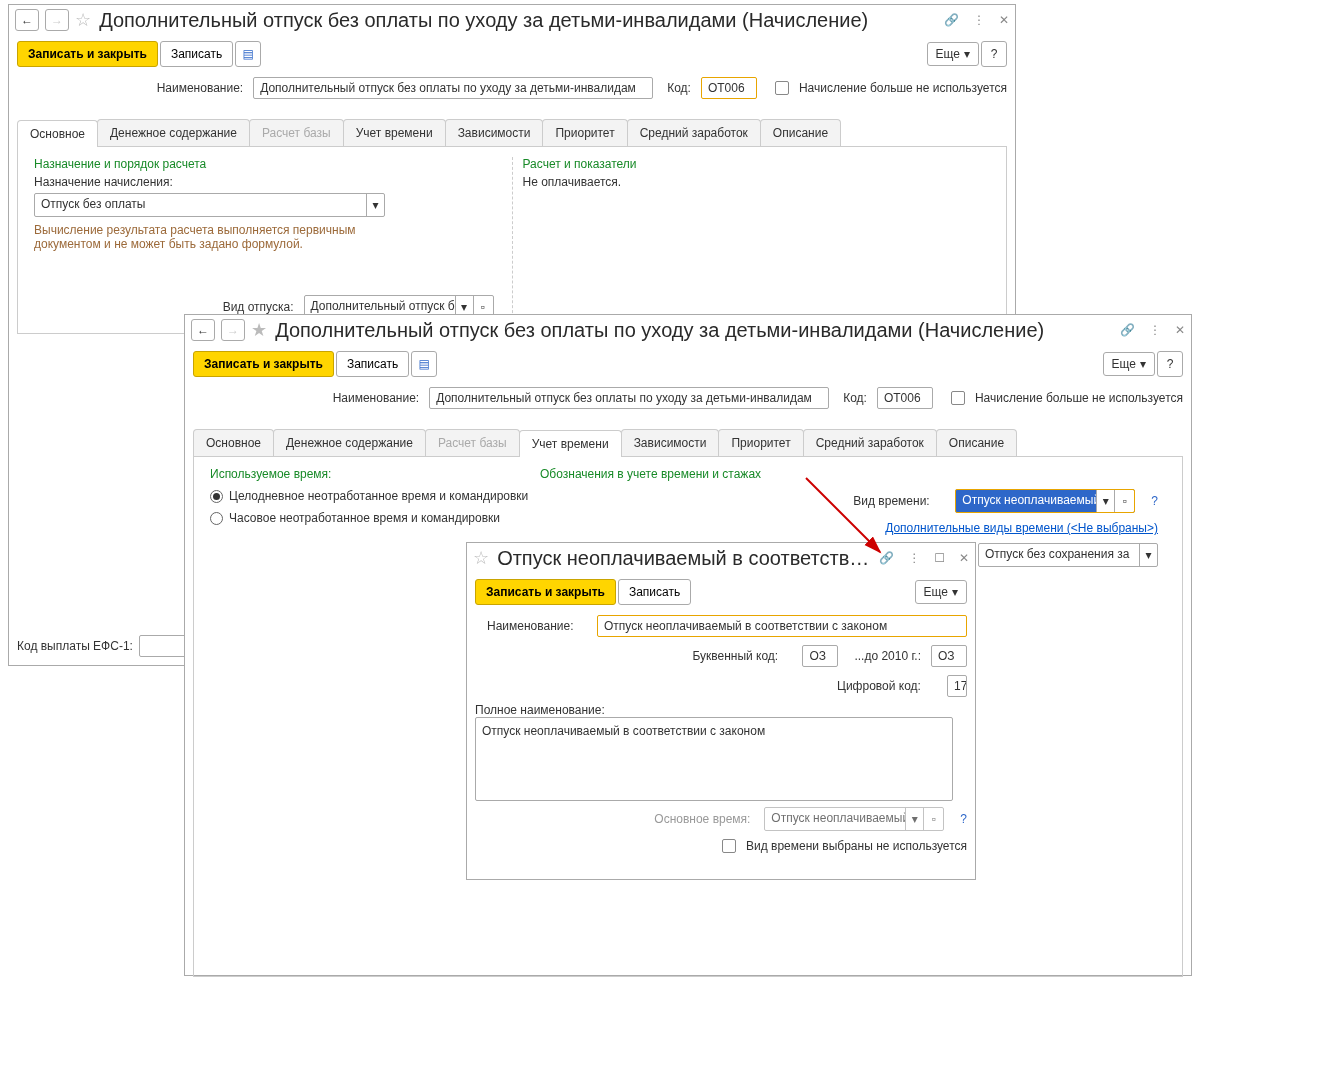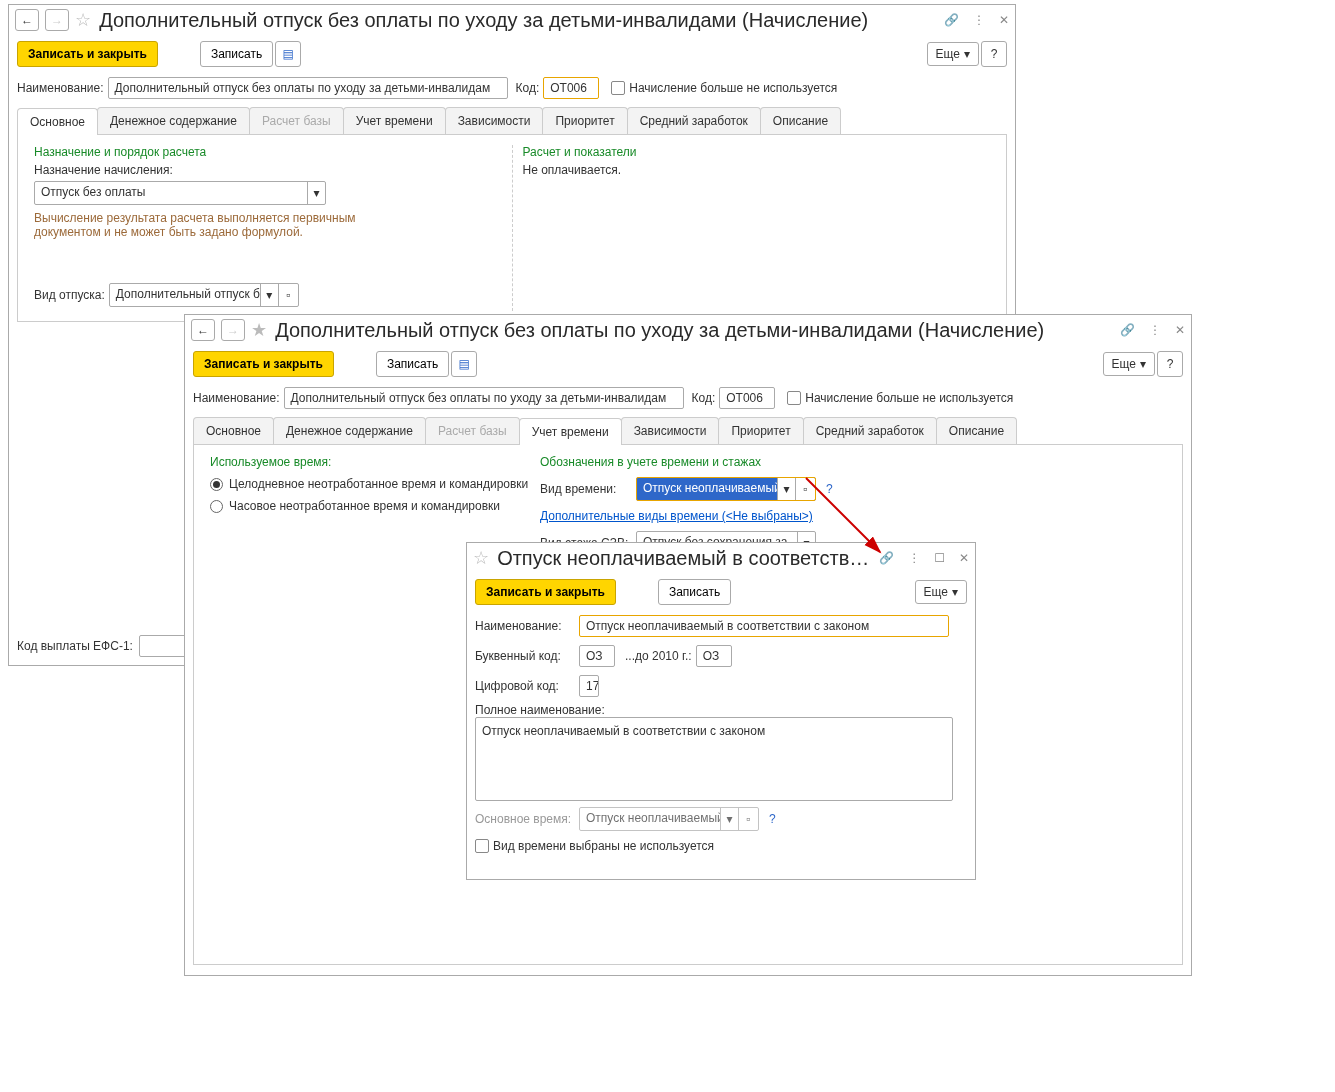--- a/index.html
+++ b/index.html
@@ -51,55 +51,55 @@
     padding: 5px 10px;
     font-weight: bold;
     font-size: 12px;
   }
   .btn-plain {
     background: #fff;
     border: 1px solid #aaa;
     border-radius: 3px;
     padding: 5px 10px;
     font-size: 12px;
-    margin-left: 40px;
   }
   .btn-icon-sq {
     width: 26px; height: 26px;
     border: 1px solid #aaa; border-radius: 3px;
     display:inline-flex; align-items:center; justify-content:center;
   }
   .toolbar-spacer { flex:1; }
   .drop-btn {
     border:1px solid #aaa; border-radius:3px; padding:4px 8px;
     display:inline-flex; align-items:center; gap:4px;
   }
   .help-btn {
     border:1px solid #aaa; border-radius:3px; width:26px; height:26px;
     display:inline-flex; align-items:center; justify-content:center;
   }
 
   .fieldrow {
-    display:flex; align-items:center; gap:4px;
+    display:flex; align-items:center; gap:10px;
     padding: 4px 8px;
+    justify-content: flex-end;
   }
   .label { color:#333; }
   .input {
     border:1px solid #aaa; border-radius:2px; padding:3px 6px;
     font-size:12px; background:#fff; height:22px;
     overflow:hidden; white-space:nowrap;
   }
   .input-hl { border:1px solid #e8a500; background:#fff; }
   .checkbox {
     width:14px; height:14px; border:1px solid #888; border-radius:2px;
     display:inline-block; background:#fff;
   }
 
   .tabbar {
-    display:flex; border-bottom:1px solid #ccc; margin:4px 8px 0 8px;text-align:right;
+    display:flex; border-bottom:1px solid #ccc; margin:16px 8px 0 8px;text-align:right;
   }
   .tab {
     padding:6px 12px; border:1px solid #ccc; border-bottom:none;
     background:#f3f3f3; margin-right:-1px; cursor:pointer;
     border-top-left-radius:4px; border-top-right-radius:4px;
     font-size:12px;
   }
   .tab.active { background:#fff; position:relative; top:1px; }
   .tab.disabled { color:#aaa; }
 
@@ -185,21 +185,21 @@
     <div class="tab">Зависимости</div>
     <div class="tab">Приоритет</div>
     <div class="tab">Средний заработок</div>
     <div class="tab">Описание</div>
   </div>
 
   <div class="tab-content">
     <div class="col">
       <div class="section-title">Назначение и порядок расчета</div>
       <div class="label" style="margin:4px 0">Назначение начисления:</div>
-      <div class="select-combo" style="width:292px">
+      <div class="select-combo" style="width:351px">
         <div class="val">Отпуск без оплаты</div>
         <div class="arrow-btn">▾</div>
       </div>
       <div class="brown" style="margin-top:6px">
         <div>Вычисление результата расчета выполняется первичным</div>
         <div>документом и не может быть задано формулой.</div>
       </div>
       <div class="fieldrow" style="padding-left:0; margin-top:40px">
         <span class="label">Вид отпуска:</span>
         <div class="select-combo" style="width:190px">

